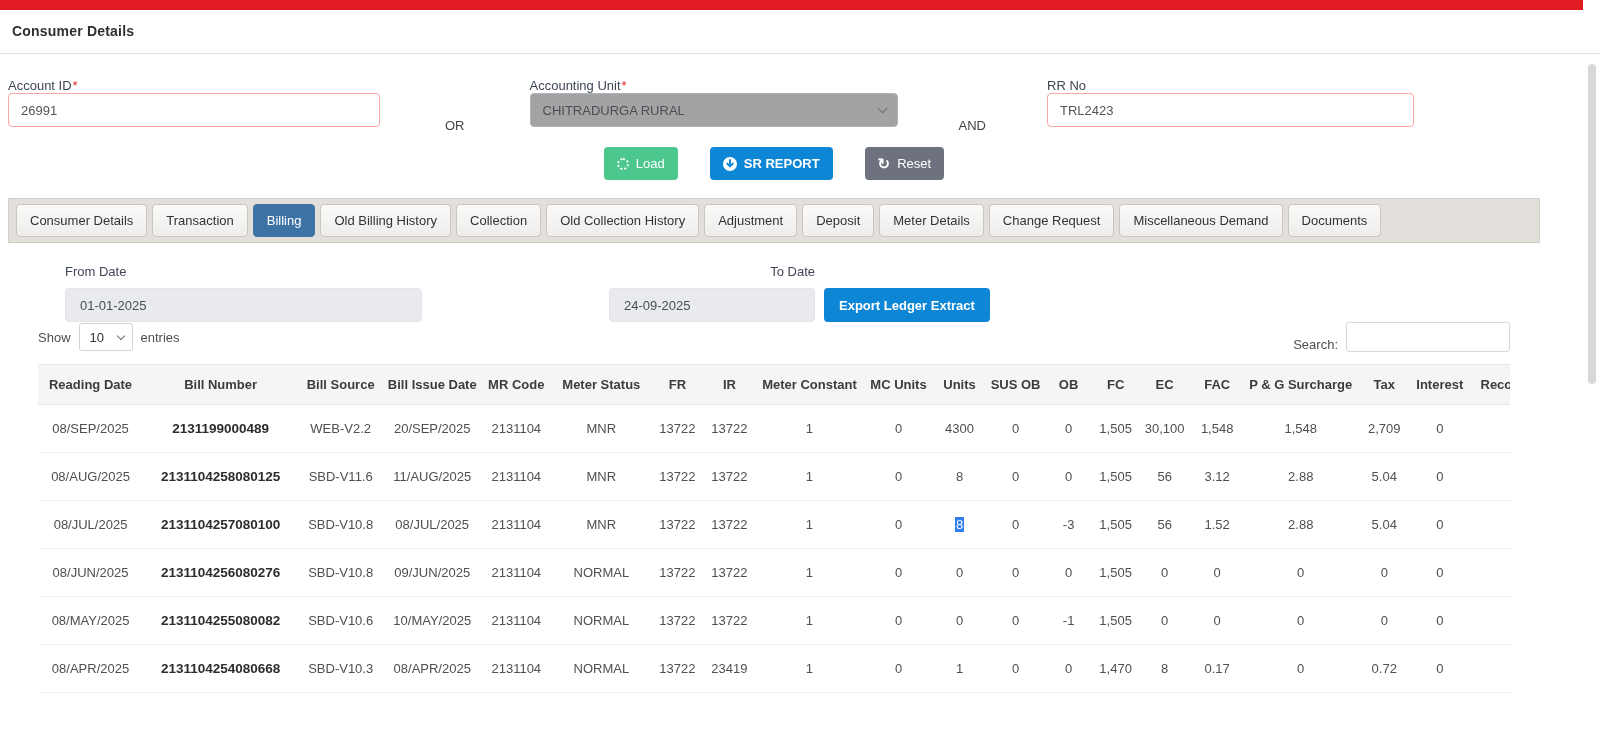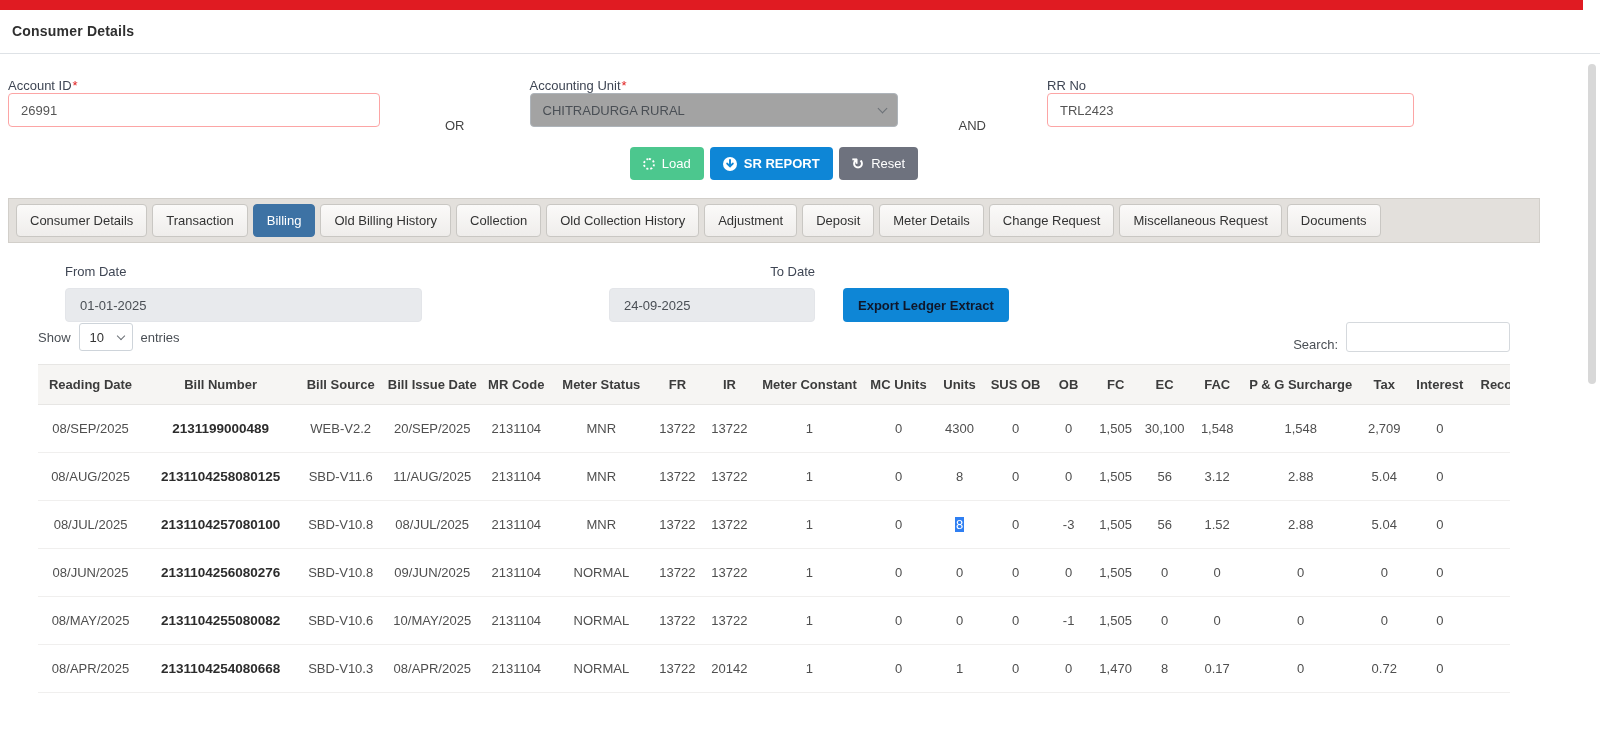--- a/index.html
+++ b/index.html
@@ -28,21 +28,21 @@
   .select-box {
     position:relative; height:34px; background:#a3a3a3; border:1px solid #aeb4ba;
     border-radius:4px; padding:0 14px 0 12px; font-size:13px; color:#4a4f55;
     display:flex; align-items:center; cursor:default;
   }
   .chev { position:absolute; right:11px; top:11px; width:7px; height:7px;
     border-right:1.6px solid #6b7076; border-bottom:1.6px solid #6b7076;
     transform:rotate(45deg); }
 
   
-  .btn-row { display:flex; justify-content:center; gap:6px; margin-top:14px; width:1548px; }
+  .btn-row { display:flex; justify-content:center; gap:32px; margin-top:14px; width:1548px; }
   .btn { display:inline-flex; align-items:center; gap:7px; height:33px; padding:0 13px;
     border:none; border-radius:4px; color:#fff; font-size:13px; font-family:inherit;
     cursor:pointer; }
   .btn-load { background:#4cc78e; }
   .btn-sr { background:#0e86d6; font-weight:600; }
   .btn-reset { background:#6e727e; }
   .spinner-dot { width:12px; height:12px; border:2px dotted #fff; border-radius:50%; display:inline-block; }
   .refresh-glyph { font-size:15px; line-height:1; font-weight:700; }
 
   
@@ -56,21 +56,21 @@
 
   .panel-content { padding:21px 30px 0; background:#fff; }
 
   
   .date-row { display:flex; align-items:flex-end; }
   .date-field { display:flex; flex-direction:column; }
   .date-field label { font-size:13px; color:#3f4654; margin-bottom:9px; }
   .date-input { height:34px; background:#e8eaed; border:1px solid #e3e5e9; border-radius:4px;
     padding:0 14px; font-size:13px; color:#4a4f55; font-family:inherit; outline:none; }
   .df1 { width:357px;margin-left:27px; } .df2 { width:358px; margin-left:35px;align-items:flex-end; }
-  .btn-export { margin-left:28px; height:34px; padding:0 15px; background:#0e86d6; color:#0f172a;
+  .btn-export { margin-left:9px; height:34px; padding:0 15px; background:#0e86d6; color:#ffffff;
     border:none; border-radius:4px; font-size:13px; font-weight:700; font-family:inherit; cursor:pointer; }
 
   
   .dt-controls { display:flex; justify-content:space-between; align-items:center; }
   .dt-left { display:flex; align-items:center; gap:8px; font-size:13px; color:#4a4f55; }
   .pagesize { position:relative; width:54px; height:28px; border:1px solid #ced4da; border-radius:3px;
     display:flex; align-items:center; padding-left:10px; font-size:13px; color:#333; cursor:pointer; }
   .pagesize .chev { right:8px; top:9px; width:6px; height:6px; }
   .dt-right { display:flex; align-items:flex-end; gap:8px; font-size:13px; color:#4a4f55; }
   .search-input { width:164px; height:30px; border:1px solid #d5d9dd; border-radius:3px;
@@ -147,21 +147,21 @@
       <button class="tab">Consumer Details</button>
       <button class="tab">Transaction</button>
       <button class="tab active">Billing</button>
       <button class="tab">Old Billing History</button>
       <button class="tab">Collection</button>
       <button class="tab">Old Collection History</button>
       <button class="tab">Adjustment</button>
       <button class="tab">Deposit</button>
       <button class="tab">Meter Details</button>
       <button class="tab">Change Request</button>
-      <button class="tab">Miscellaneous Request</button>
+      <button class="tab">Miscellaneous Demand</button>
       <button class="tab">Documents</button>
     </div>
 
   <div class="panel-content">
     <div class="date-row">
       <div class="date-field df1">
         <label>From Date</label>
         <input type="text" class="date-input" value="01-01-2025" style="">
       </div>
       <div class="date-field df2">
@@ -346,21 +346,21 @@
               <td></td>
             </tr>
             <tr>
               <td>08/APR/2025</td>
               <td class="bill-number">2131104254080668</td>
               <td>SBD-V10.3</td>
               <td>08/APR/2025</td>
               <td>2131104</td>
               <td>NORMAL</td>
               <td>13722</td>
-              <td>20142</td>
+              <td>23419</td>
               <td>1</td>
               <td>0</td>
               <td>1</td>
               <td>0</td>
               <td>0</td>
               <td>1,470</td>
               <td>8</td>
               <td>0.17</td>
               <td>0</td>
               <td>0.72</td>

